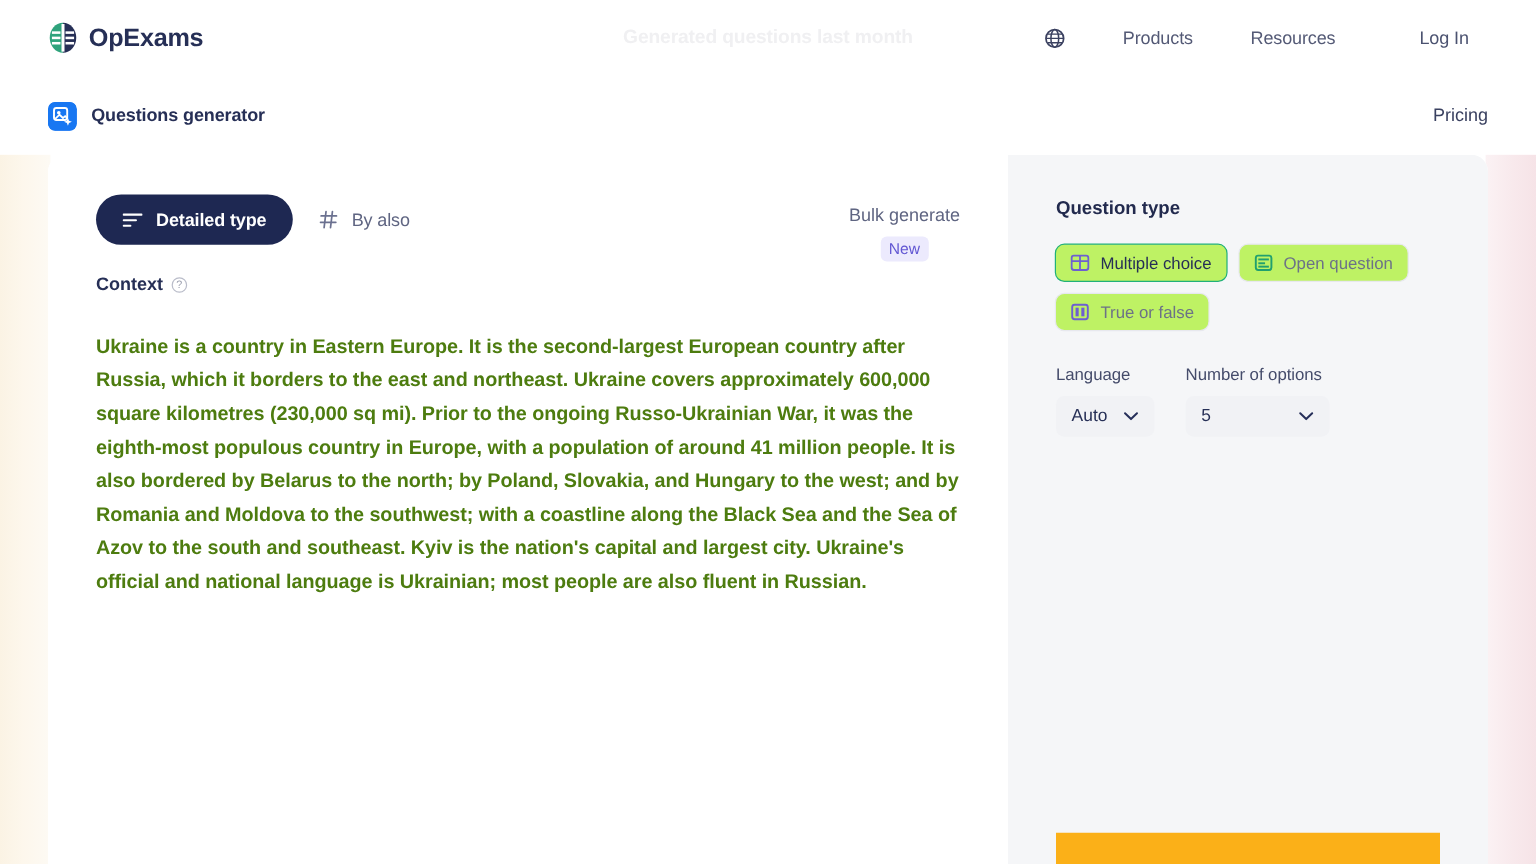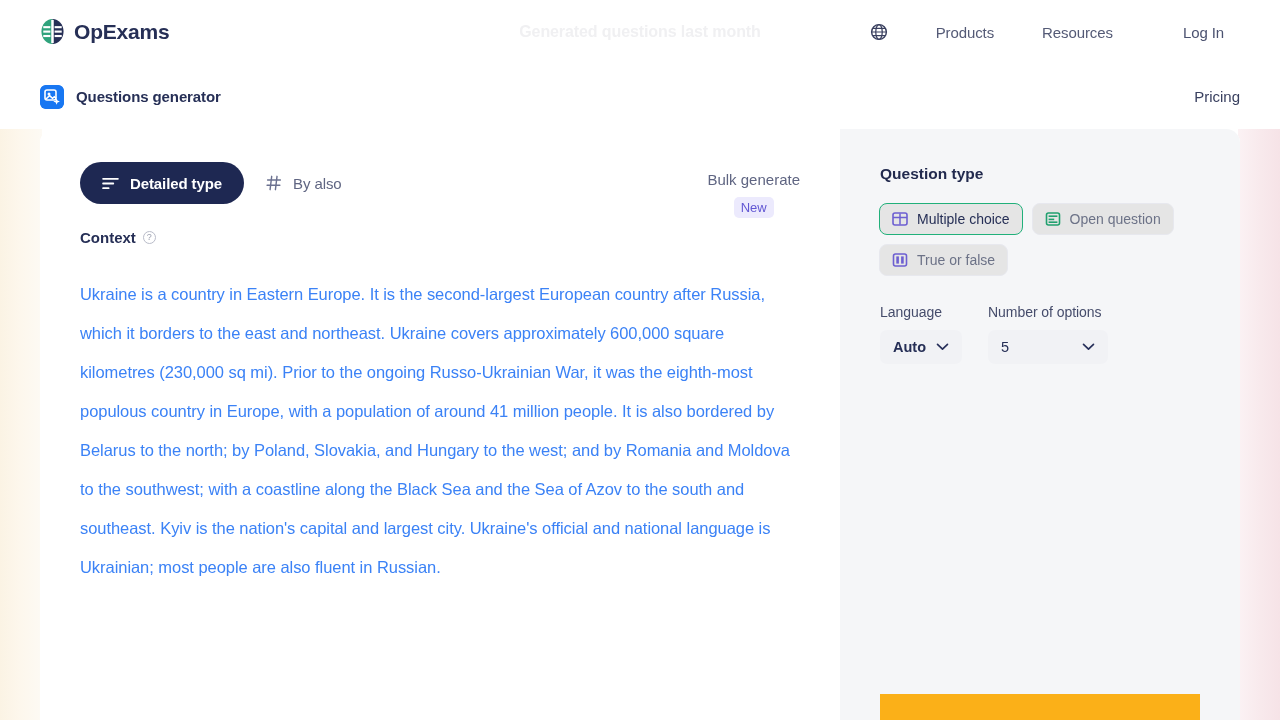--- a/index.html
+++ b/index.html
@@ -120,56 +120,57 @@
   }
   .ctx-label { font-size: 15px; font-weight: 700; color: #262f56; }
   .help-dot {
     width: 13px; height: 13px; border-radius: 50%;
     border: 1px solid #b9bcc9; color: #9a9eae;
     font-size: 9px; line-height: 11px; text-align: center;
     display: inline-block;
   }
   .ctx-body {
     position: absolute; left: 40px; top: 146px; width: 722px;
-    font-size: 16.5px; line-height: 39px; color: #3b82f6;
+    font-size: 16.5px; line-height: 28px; color: #4d7c0f;
     letter-spacing: -0.05px;
+    font-weight: bold;
   }
 
   
   .side-h {
     position: absolute; left: 40px; top: 36px;
     font-size: 15.5px; font-weight: 700; color: #222a4e;
   }
   .qt-wrap {
     position: absolute; left: 39px; top: 74px; width: 330px;
     display: flex; flex-wrap: wrap; gap: 9px;
   }
   .qt-chip {
     display: flex; align-items: center; gap: 9px;
     height: 32px; padding: 0 12px; border-radius: 8px;
-    background: #e5e5e5; border: 1px solid #e7e8ee;
+    background: #bef264; border: 1px solid #e7e8ee;
     font-size: 14px; color: #6c7287;
   }
   .qt-chip.sel {
     border: 1.4px solid #21b07a; color: #262f56;
   }
   .qt-ico { width: 16px; height: 16px; flex: 0 0 auto; display: block; }
 
   .fields {
     position: absolute; left: 40px; top: 175px;
     display: flex; gap: 26px;
   }
   .field { display: flex; flex-direction: column; }
   .field-label {
     font-size: 14px; color: #454c6b; margin-bottom: 10px; letter-spacing: -0.05px;
   }
   .select-box {
     height: 34px; border-radius: 7px; background: #f1f2f5;
     display: flex; align-items: center; justify-content: space-between;
-    padding: 0 13px; font-size: 14.5px; font-weight: 700; color: #262f56;
+    padding: 0 13px; font-size: 14.5px; font-weight: 400; color: #262f56;
   }
   .select-box.w1 { width: 82px; }
   .select-box.w2 { width: 120px; font-weight: 400; }
   .chev { width: 13px; height: 8px; flex: 0 0 auto; margin-left: 8px; }
 
   .cta {
     position: absolute; left: 0px; bottom: -8px; width: 320px; height: 44px;
     background: #fbb018; border-radius: 9px;
   }
   .cta-wrap { position: absolute; left: 40px; bottom: 0; width: 320px; height: 26px; overflow: hidden; }

